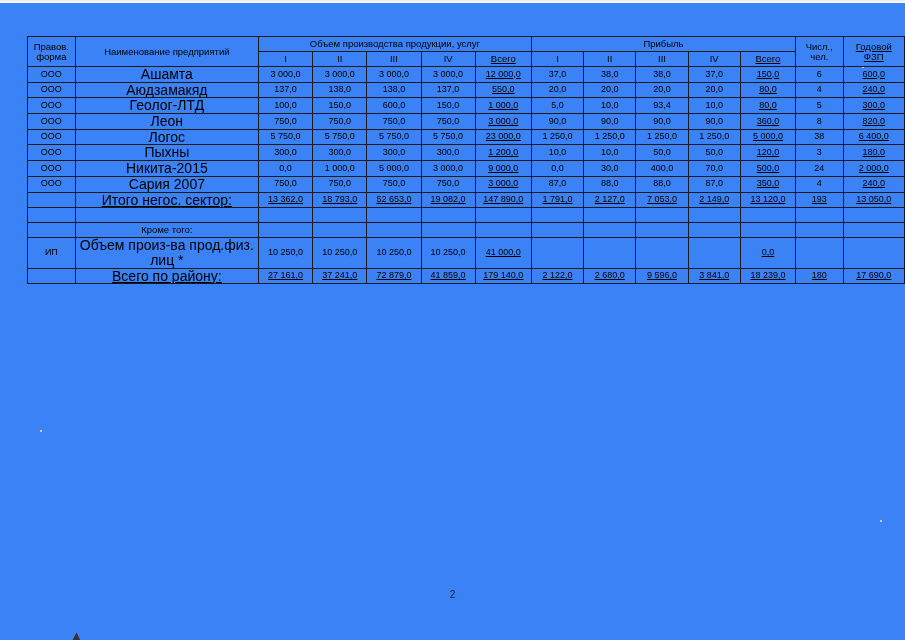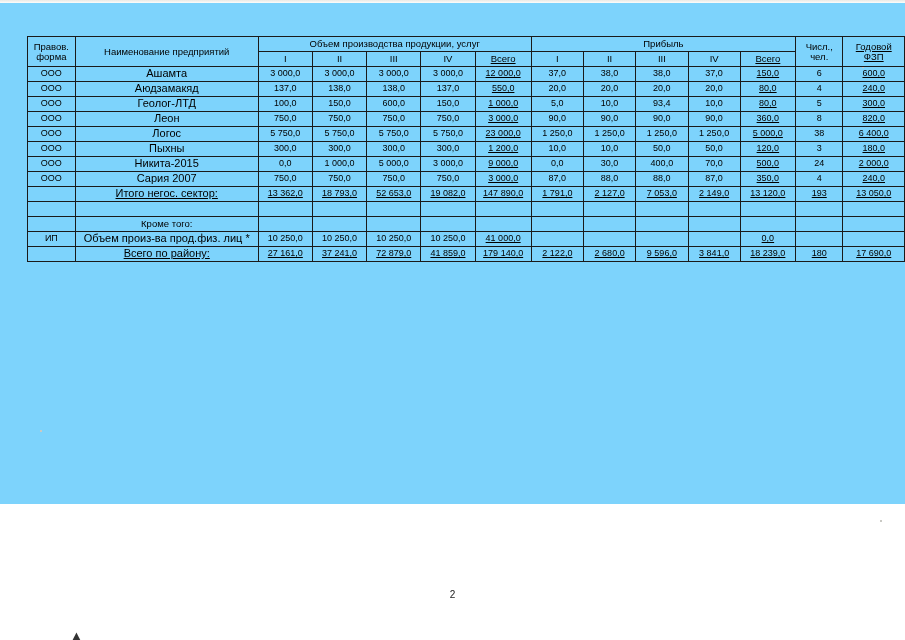--- a/index.html
+++ b/index.html
@@ -12,22 +12,22 @@
     background: #ffffff;
     font-family: "Liberation Sans", sans-serif;
     color: #000000;
     overflow: hidden;
     position: relative;
   }
   .page {
     position: absolute;
     left: 0; top: 0;
     width: 905px;
-    height: 504px;
-    background: #7dd3fc;
+    height: 640px;
+    background: #3b82f6;
   }
   
   .scan-edge-top {
     position: absolute;
     left: 0; top: 0; width: 905px; height: 3px;
     background: linear-gradient(to bottom, #e9e9e5, #fdfdfb);
   }
   .scan-mark {
     position: absolute;
     background: #c9c9c4;
@@ -54,21 +54,21 @@
     height: 22px;
     font-size: 9.5px;
   }
   .hdr-sub td {
     height: 14px;
     font-size: 9.5px;
   }
   .name-cell {
     text-align: left;
     padding-left: 3px;
-    font-size: 11px;
+    font-size: 14px;
   }
   .form-cell {
     font-size: 9px;
   }
   .num {
     text-align: center;
     font-size: 9px;
     padding-right: 3px;
   }
   .bold {

